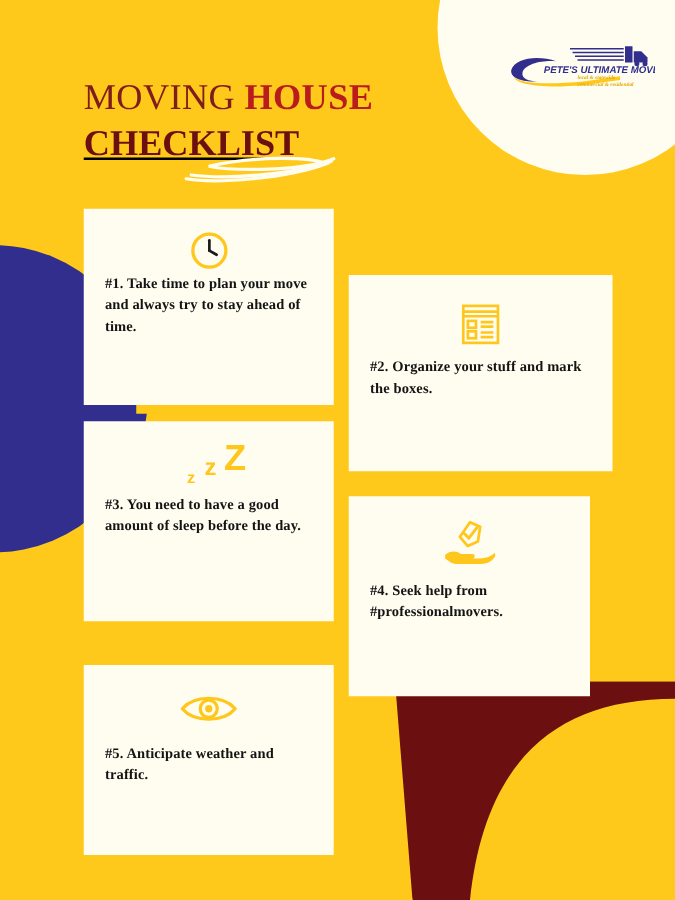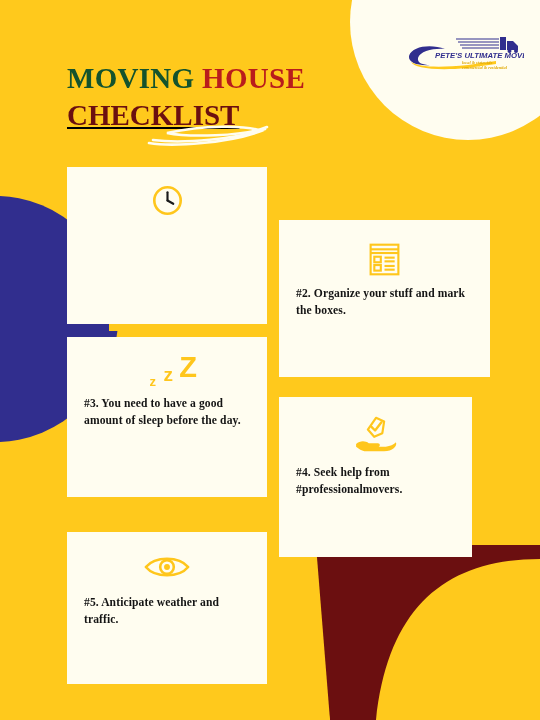--- a/index.html
+++ b/index.html
@@ -50,21 +50,21 @@
 
   
   #heading {
     position:absolute;
     left:67px; top:64px;
     width:300px;
   }
   .head-line { line-height:1.0; white-space:nowrap; }
   .head-line-1 { font-size:29px; letter-spacing:.3px; }
   .head-line-2 { font-size:29px; margin-top:8px; position:relative;text-decoration:underline; }
-  .w-moving   { color:#14532d; font-weight:bold; }
+  .w-moving   { color:#7f1d1d; font-weight:normal; }
   .w-house    { color:#b91c1c; font-weight:bold; }
   .w-checklist{ color:#6B0F10; font-weight:bold; }
   #scribble {
     position:absolute; left:76px; top:20px;
     width:128px; height:26px; pointer-events:none;
   }
 
   
   .card {
     position:absolute;
@@ -186,20 +186,21 @@
   </div>
 
   <div class="card" id="card-1">
     <div class="card-icon">
       <svg width="33" height="33" viewBox="0 0 40 40">
         <circle cx="20" cy="20" r="16" fill="none" stroke="#FFC61C" stroke-width="3.2"></circle>
         <line x1="20" y1="20" x2="20" y2="10" stroke="#1A1A1A" stroke-width="2.6" stroke-linecap="round"></line>
         <line x1="20" y1="20" x2="27" y2="24" stroke="#1A1A1A" stroke-width="2.6" stroke-linecap="round"></line>
       </svg>
     </div>
+    <div class="card-text">#1. Take time to plan your move and always try to stay ahead of time.</div>
   </div>
 
   <div class="card" id="card-2">
     <div class="card-icon">
       <svg width="37" height="37" viewBox="0 0 40 40">
         <g stroke="#FFC61C" stroke-width="2.3" fill="none">
           <rect x="5" y="4" width="30" height="32"></rect>
           <line x1="5" y1="9" x2="35" y2="9"></line>
           <line x1="5" y1="13" x2="35" y2="13"></line>
           <rect x="9" y="17" width="7" height="6"></rect>

